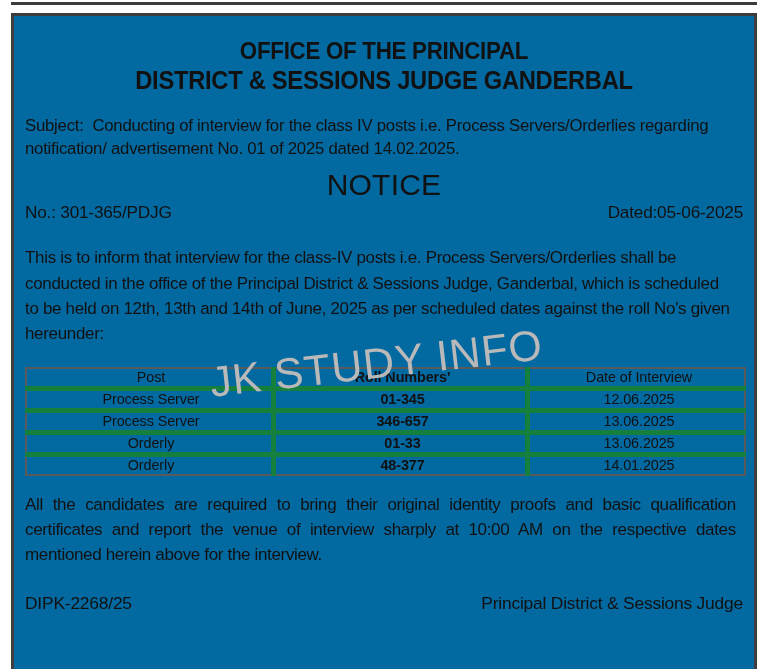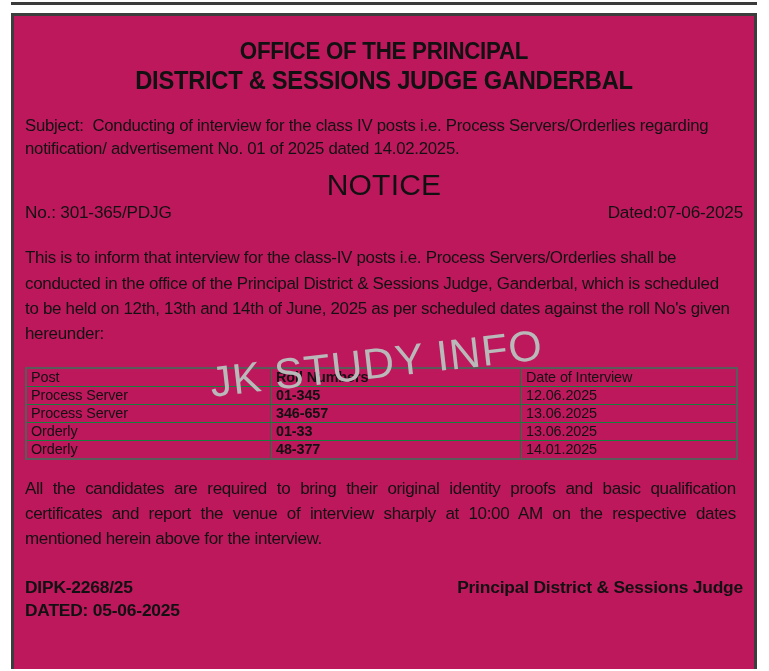--- a/index.html
+++ b/index.html
@@ -30,21 +30,21 @@
   
   .notice-box {
     position: absolute;
     left: 11px;
     top: 13px;
     width: 746px;
     height: 656px;
     border: 3px solid #3d3d3d;
     border-bottom: none;
     box-sizing: border-box;
-    background: #be185d;
+    background: #0369a1;
     overflow: hidden;
   }
 
   .inner {
     position: relative;
     padding: 0 11px;
     height: 100%;
     box-sizing: border-box;
   }
 
@@ -113,23 +113,24 @@
   
   .table-wrap {
     margin-top: 21px;
   }
   table.notice-table {
     border-collapse: collapse;
     width: 695px;
     table-layout: fixed;
     font-size: 14.4px;
     letter-spacing: -0.1px;
+    text-align: center;
   }
   table.notice-table td {
-    border: 1px solid #15803d;
+    border: 5px solid #15803d;
     padding: 0 0 0 4px;
     height: 17px;
     line-height: 17px;
     vertical-align: middle;
     white-space: nowrap;
     overflow: hidden;
   }
   table.notice-table tr:first-child td { border-top: 2px solid #5a5a5a; }
   table.notice-table tr:last-child td { border-bottom: 2px solid #5a5a5a; }
   table.notice-table td:first-child { border-left: 2px solid #5a5a5a; }
@@ -151,21 +152,21 @@
     transform-origin: left center;
   }
 
   
   .footer {
     display: flex;
     justify-content: space-between;
     align-items: flex-start;
     margin-top: 25px;
     font-size: 17.4px;
-    font-weight: 700;
+    font-weight: 400;
     letter-spacing: -0.2px;
     line-height: 1.32;
   }
   .footer-left  { text-align: left; }
   .footer-right { text-align: center; }
 
   
   .watermark {
     position: absolute;
     left: 196px;
@@ -196,21 +197,21 @@
     </div>
 
     <div class="subject">
       <span class="subject-label">Subject:  </span><span>Conducting of interview for the class IV posts i.e.  Process Servers/Orderlies regarding notification/ advertisement No. 01 of 2025 dated 14.02.2025.</span>
     </div>
 
     <div class="notice-title">NOTICE</div>
 
     <div class="ref-row">
       <span>No.: 301-365/PDJG</span>
-      <span>Dated:07-06-2025</span>
+      <span>Dated:05-06-2025</span>
     </div>
 
     <div class="body-para">This is to inform that interview for the class-IV posts i.e. Process Servers/Orderlies shall be conducted in the office of the Principal District &amp; Sessions Judge, Ganderbal, which is scheduled to be held on 12th, 13th and 14th of June, 2025 as per scheduled dates against the roll No's given hereunder:</div>
 
     <div class="table-wrap">
       <table class="notice-table">
         <tbody>
           <tr>
             <td class="col-post">Post</td>
             <td class="col-roll">Roll Numbers'</td>
@@ -238,21 +239,20 @@
           </tr>
         </tbody>
       </table>
     </div>
 
     <div class="closing-para">All the candidates are required to bring their original identity proofs and basic qualification certificates and report the venue of interview sharply at 10:00 AM on the respective dates mentioned herein above for the interview.</div>
 
     <div class="footer">
       <div class="footer-left">
         <div>DIPK-2268/25</div>
-        <div>DATED: 05-06-2025</div>
       </div>
       <div class="footer-right">
         <div>Principal District &amp; Sessions Judge</div>
       </div>
     </div>
 
   </div>
 
   <div class="watermark">JK STUDY INFO</div>
 </div>

